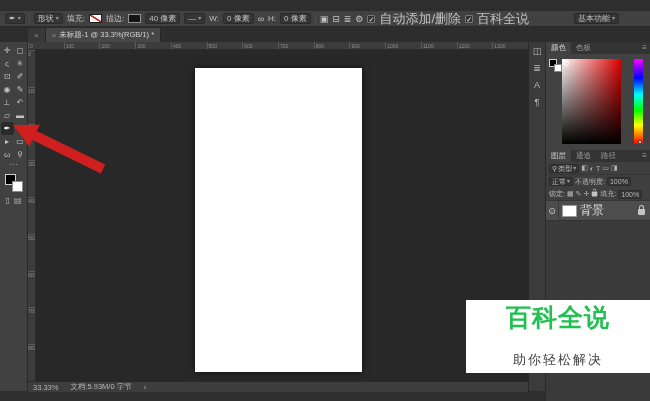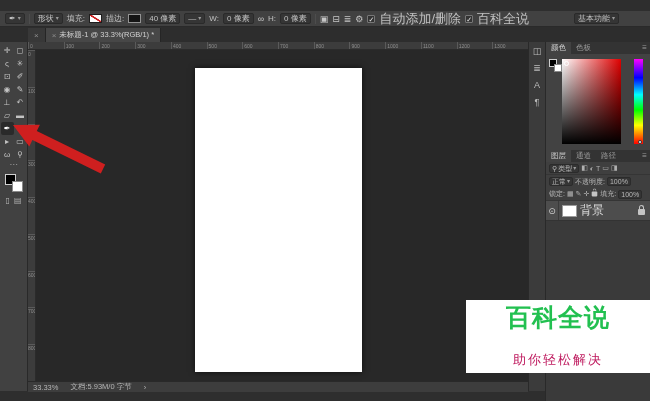--- a/index.html
+++ b/index.html
@@ -106,21 +106,21 @@
                        border:1px solid #c5c5c5; border-bottom:none; border-radius:3px 3px 0 0; }
   .mini-lock.in-row { margin:0; transform:scale(.8); }
   .panel-rest { background:#3a3a3a; height:180px; }
   
   .arrow-svg { position:absolute; left:0; top:0; width:650px; height:401px; z-index:40;
                pointer-events:none; }
   .watermark { position:absolute; left:466px; top:300px; width:184px; height:73px; background:#fff;
                z-index:50; display:flex; flex-direction:column; align-items:center;
                justify-content:center; }
   .wm-title { font-size:25px; font-weight:bold; letter-spacing:1px; line-height:1.05; }
-  .wm-sub { font-size:13px; color:#be185d; letter-spacing:2px; margin-top:20px; }
+  .wm-sub { font-size:13px; color:#404040; letter-spacing:2px; margin-top:20px; }
 </style>
 </head>
 <body>
 
 <div id="app">
 
 
   <div class="optionsbar">
     <span class="ob-box">
       <span>✒</span>

